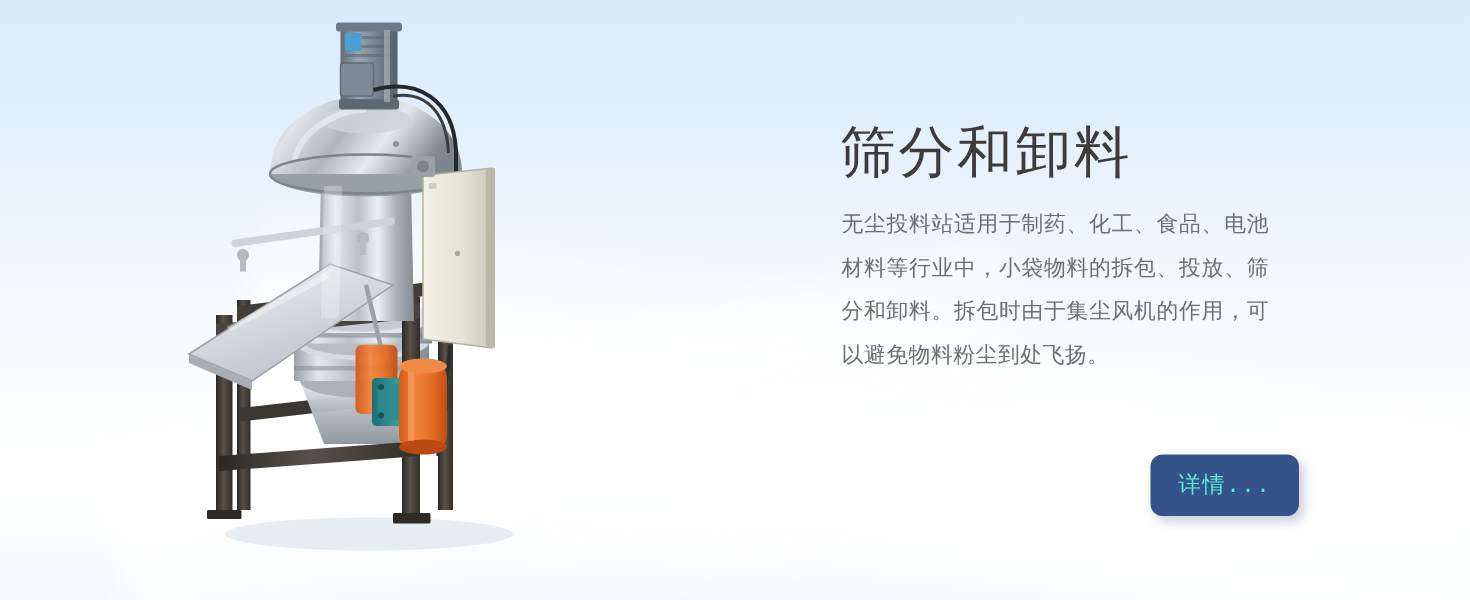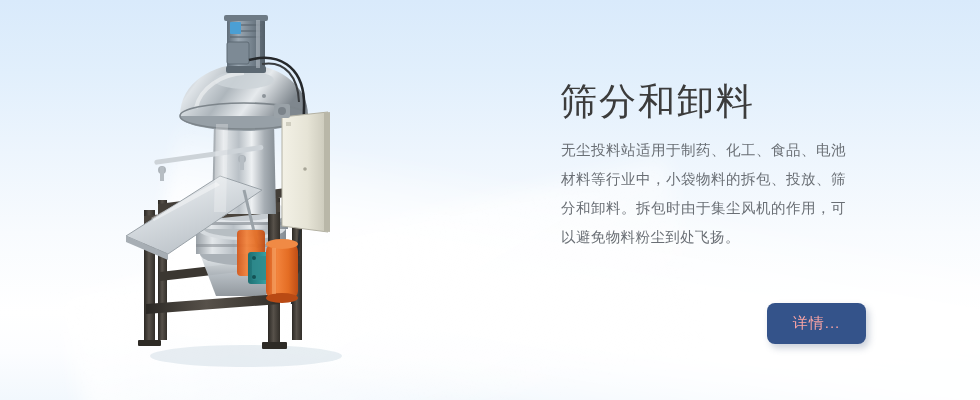--- a/index.html
+++ b/index.html
@@ -104,24 +104,24 @@
   }
   .detail-button {
     position: absolute;
     left: 207px;
     top: 303px;
     width: 99px;
     height: 41px;
     background: #34538a;
     border: none;
     border-radius: 8px;
-    color: #fca5a5;
+    color: #5eead4;
     font-size: 15px;
     letter-spacing: 1px;
-    font-family: Liberation Sans, sans-serif;
+    font-family: Liberation Mono, monospace;
     box-shadow: 3px 4px 7px rgba(90,110,140,0.32);
     cursor: pointer;
     padding: 0;
     display: flex;
     align-items: center;
     justify-content: center;
   }
 </style>
 </head>
 <body>

